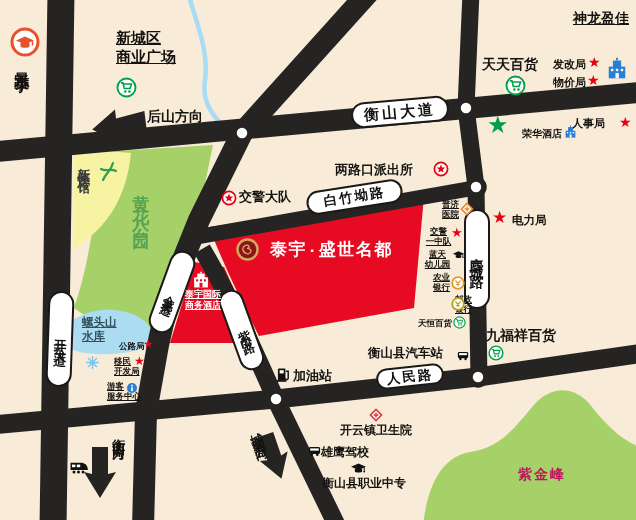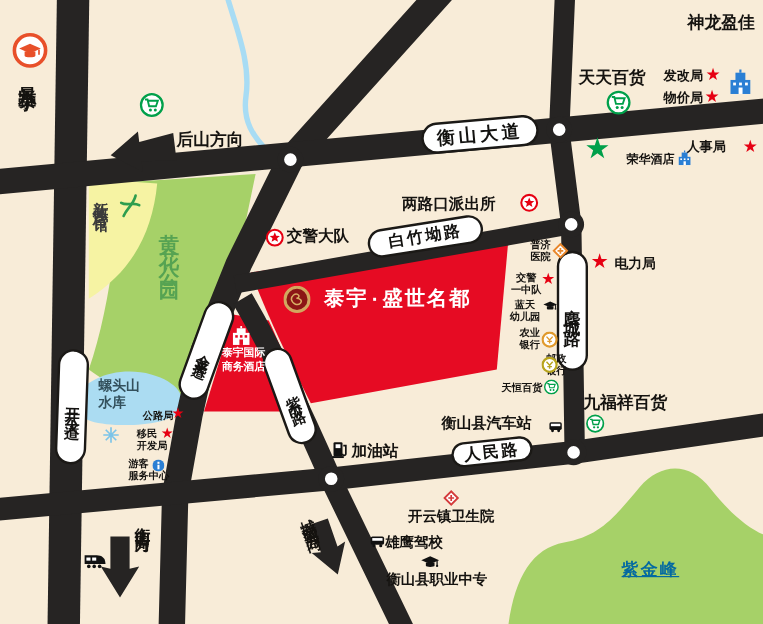--- a/index.html
+++ b/index.html
@@ -1,28 +1,28 @@
 <!DOCTYPE html>
 <html lang="zh"><head>
 <meta charset="utf-8">
 <style>
   html,body{margin:0;padding:0;}
   body{font-family:"Liberation Sans","DejaVu Sans",sans-serif;background:#ddd;}
   #stage{position:relative;width:636px;height:520px;background:#f8ecd8;overflow:hidden;}
   #geo{position:absolute;left:0;top:0;z-index:1;}
   .lbl{position:absolute;z-index:4;color:#151310;font-weight:bold;line-height:1.25;white-space:nowrap;}
-  .lbl span{display:block;}
+  .lbl span{display:block;text-decoration:underline;}
   .vert{writing-mode:vertical-rl;text-orientation:upright;white-space:nowrap;}
   .pill{position:absolute;z-index:3;background:#fff;border:2.5px solid #1b1916;border-radius:14px;
         display:flex;align-items:center;justify-content:center;color:#131210;font-weight:bold;box-sizing:border-box;}
   .pillv{writing-mode:vertical-rl;text-orientation:upright;}
   .ic{position:absolute;z-index:5;display:block;}
   .star{position:absolute;z-index:5;color:#e60012;font-weight:normal;line-height:1;}
   .white{color:#fff;}
-  .green-t{color:#0369a1;text-decoration:underline;}
+  .green-t{color:#be185d;}
   .park-t{color:#56a352;}
   .small8{font-size:8.5px;line-height:1.18;}
 </style>
 </head>
 <body>
 
 <div id="stage">
 
   <svg id="geo" width="636" height="520" viewBox="0 0 636 520">
 
@@ -241,20 +241,24 @@
   <span class="star" style="left:588px;top:55px;font-size:14px">★</span>
   <span class="star" style="left:587px;top:73px;font-size:14px">★</span>
   <span class="star" style="left:619px;top:115px;font-size:14px">★</span>
   <span class="star" style="left:492px;top:209px;font-size:17px">★</span>
   <span class="star" style="left:451px;top:226px;font-size:13px">★</span>
   <span class="star" style="left:143px;top:338px;font-size:12px">★</span>
   <span class="star" style="left:134px;top:355px;font-size:12px">★</span>
   <span class="star" style="left:487px;top:113px;font-size:24px;color:#00a04a">★</span>
 
   <div class="lbl vert" style="left:12px;top:60px;font-size:15px;letter-spacing:2px">景贤小学</div>
+  <div class="lbl" style="left:116px;top:29px;font-size:15px">
+    <span>新城区</span>
+      <span>商业广场</span>
+  </div>
   <div class="lbl" style="left:147px;top:108px;font-size:14px">后山方向</div>
   <div class="lbl" style="left:543px;top:10px;width:86px;font-size:14px;text-align:right">
     <span>神龙盈佳</span>
   </div>
   <div class="lbl" style="left:482px;top:56px;font-size:14px">天天百货</div>
   <div class="lbl" style="left:553px;top:58px;font-size:11px">发改局</div>
   <div class="lbl" style="left:553px;top:76px;font-size:11px">物价局</div>
   <div class="lbl" style="left:572px;top:117px;font-size:11px">人事局</div>
   <div class="lbl" style="left:522px;top:128px;font-size:10px">荣华酒店</div>
   <div class="lbl" style="left:335px;top:162px;font-size:13px">两路口派出所</div>

